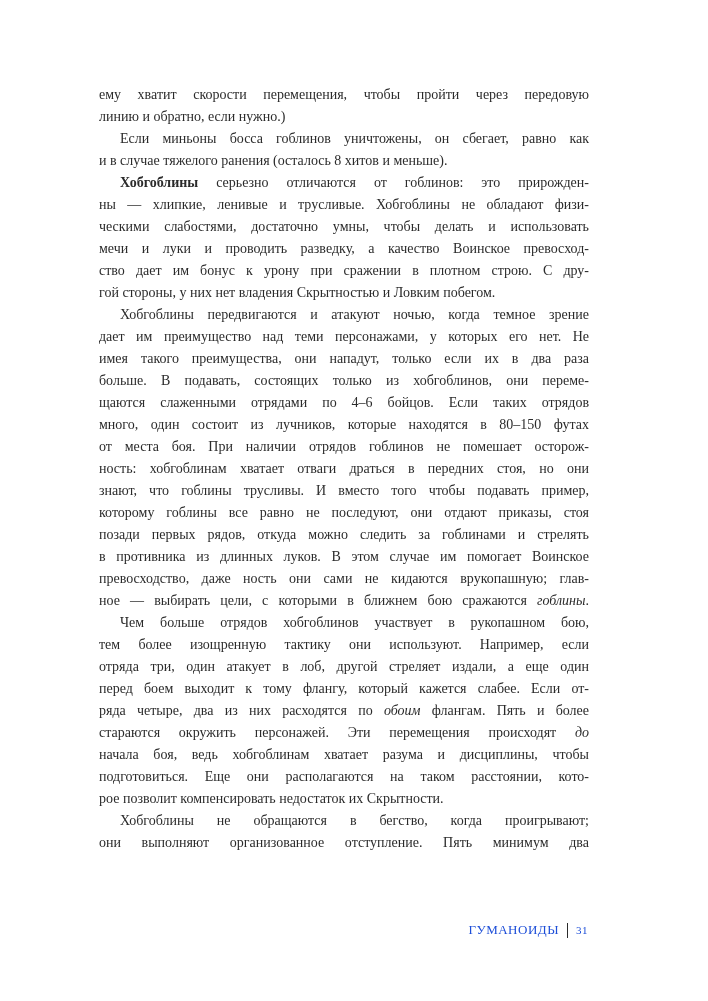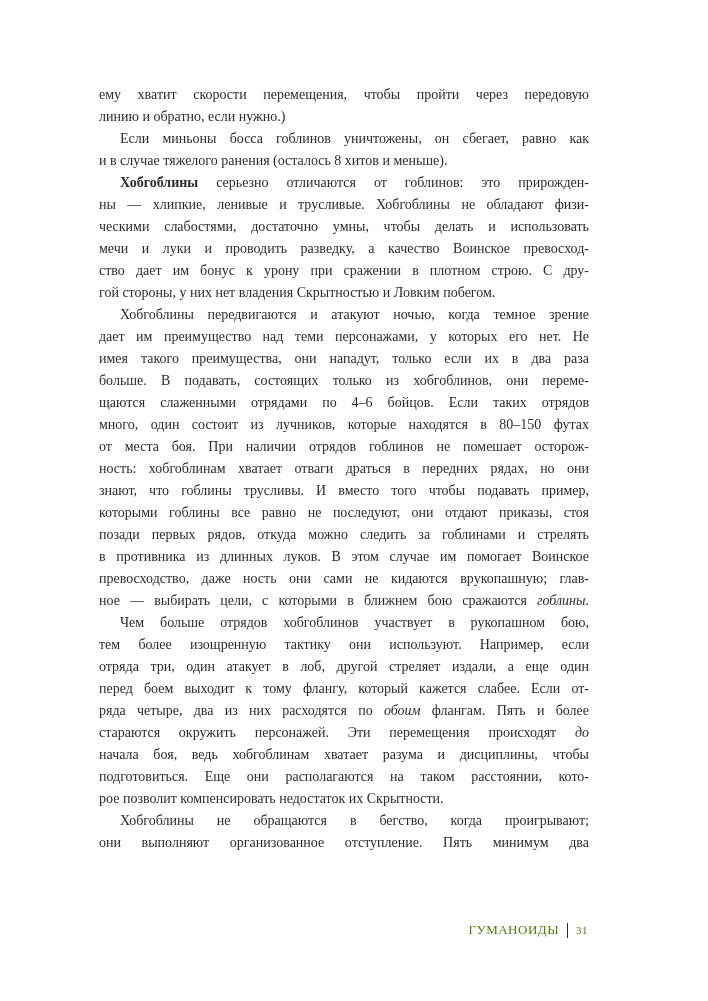--- a/index.html
+++ b/index.html
@@ -14,21 +14,21 @@
     display: block; height: 22px; white-space: nowrap;
     text-align: justify; text-align-last: justify; overflow: visible;
   }
   .line.last { text-align-last: left; }
   .line.indent { padding-left: 21px; }
   .b { font-weight: bold; }
   .i { font-style: italic; }
   .footer {
     position: absolute; top: 922px; right: 120px;
     font-family: "Liberation Serif", "DejaVu Serif", serif;
-    font-size: 13px; color: #4d7c0f; letter-spacing: 0.5px;
+    font-size: 13px; color: #1d4ed8; letter-spacing: 0.5px;
     display: flex; align-items: center; gap: 8px;
   }
   .footer .sep { display: inline-block; width: 1px; height: 15px; background: #2b2b2b; }
   .footer .num { font-size: 11px; }
 </style>
 </head>
 <body>
 
 <div class="page">
   <div class="text-column" id="text-column">
@@ -42,23 +42,23 @@
       <div class="line"><span>мечи и луки и проводить разведку, а качество Воинское превосход-</span></div>
       <div class="line"><span>ство дает им бонус к урону при сражении в плотном строю. С дру-</span></div>
       <div class="line last"><span>гой стороны, у них нет владения Скрытностью и Ловким побегом.</span></div>
       <div class="line indent"><span>Хобгоблины передвигаются и атакуют ночью, когда темное зрение</span></div>
       <div class="line"><span>дает им преимущество над теми персонажами, у которых его нет. Не</span></div>
       <div class="line"><span>имея такого преимущества, они нападут, только если их в два раза</span></div>
       <div class="line"><span>больше. В подавать, состоящих только из хобгоблинов, они переме-</span></div>
       <div class="line"><span>щаются слаженными отрядами по 4–6 бойцов. Если таких отрядов</span></div>
       <div class="line"><span>много, один состоит из лучников, которые находятся в 80–150 футах</span></div>
       <div class="line"><span>от места боя. При наличии отрядов гоблинов не помешает осторож-</span></div>
-      <div class="line"><span>ность: хобгоблинам хватает отваги драться в передних рядах, но они</span></div>
+      <div class="line"><span>ность: хобгоблинам хватает отваги драться в передних стоя, но они</span></div>
       <div class="line"><span>знают, что гоблины трусливы. И вместо того чтобы подавать пример,</span></div>
-      <div class="line"><span>которыми гоблины все равно не последуют, они отдают приказы, стоя</span></div>
+      <div class="line"><span>которому гоблины все равно не последуют, они отдают приказы, стоя</span></div>
       <div class="line"><span>позади первых рядов, откуда можно следить за гоблинами и стрелять</span></div>
       <div class="line"><span>в противника из длинных луков. В этом случае им помогает Воинское</span></div>
       <div class="line"><span>превосходство, даже ность они сами не кидаются врукопашную; глав-</span></div>
       <div class="line"><span>ное — выбирать цели, с которыми в ближнем бою сражаются </span><span class="i">гоблины</span><span>.</span></div>
       <div class="line indent"><span>Чем больше отрядов хобгоблинов участвует в рукопашном бою,</span></div>
       <div class="line"><span>тем более изощренную тактику они используют. Например, если</span></div>
       <div class="line"><span>отряда три, один атакует в лоб, другой стреляет издали, а еще один</span></div>
       <div class="line"><span>перед боем выходит к тому флангу, который кажется слабее. Если от-</span></div>
       <div class="line"><span>ряда четыре, два из них расходятся по </span><span class="i">обоим</span><span> флангам. Пять и более</span></div>
       <div class="line"><span>стараются окружить персонажей. Эти перемещения происходят </span><span class="i">до</span></div>

